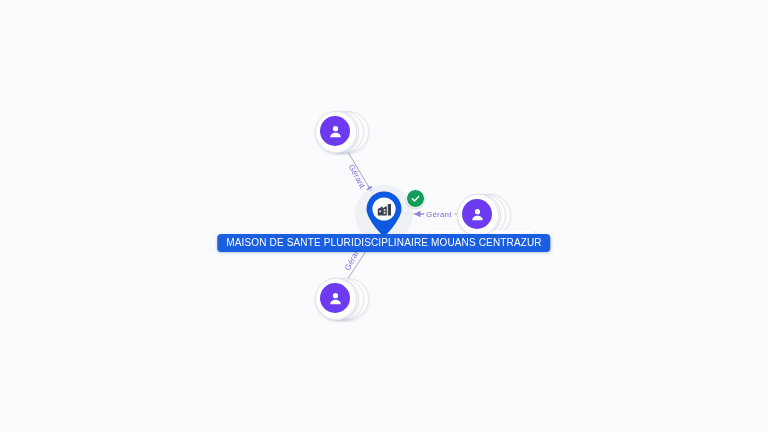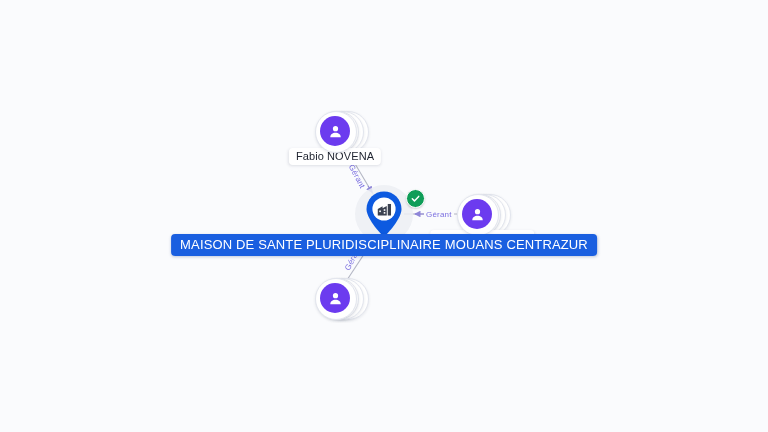--- a/index.html
+++ b/index.html
@@ -127,21 +127,21 @@
     box-shadow: 0 1px 2px rgba(0,0,0,0.18);
   }
   .company-label {
     position: absolute;
     transform: translateX(-50%);
     white-space: nowrap;
     background: #1a5fe0;
     color: #ffffff;
     border-radius: 4px;
     padding: 3px 9px 4px 9px;
-    font-size: 13px;
+    font-size: 10px;
     letter-spacing: 0.15px;
     box-shadow: 0 1px 3px rgba(20,50,120,0.25);
     z-index: 30;
   }
 
   
   .edge-label {
     position: absolute;
     white-space: nowrap;
     font-size: 8px;
@@ -189,21 +189,20 @@
       <div class="stack-card c1"></div>
       <div class="stack-card c0"></div>
       <div class="avatar-circle">
         <svg width="17" height="17" viewBox="0 0 24 24">
           <circle cx="12" cy="8" r="3.7" fill="#ffffff"></circle>
           <path d="M4.6 20c0-4.1 3.3-6.3 7.4-6.3s7.4 2.2 7.4 6.3z" fill="#ffffff"></path>
         </svg>
       </div>
     </div>
   </div>
-  <div class="person-label" style="left:335px; top:148px;">Fabio NOVENA</div>
 
   <div class="person-node" style="left:479px; top:214px;">
     <div class="stack">
       <div class="stack-card c3"></div>
       <div class="stack-card c2"></div>
       <div class="stack-card c1"></div>
       <div class="stack-card c0"></div>
       <div class="avatar-circle">
         <svg width="17" height="17" viewBox="0 0 24 24">
           <circle cx="12" cy="8" r="3.7" fill="#ffffff"></circle>

